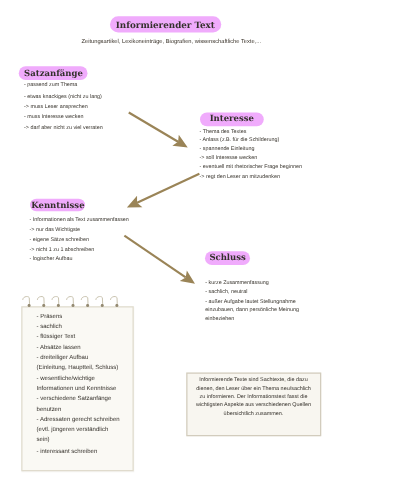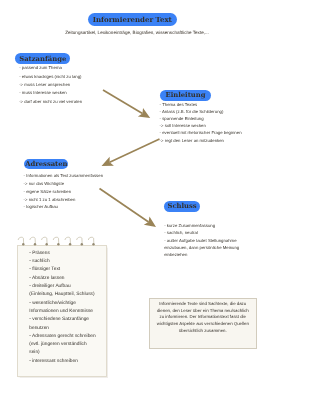--- a/index.html
+++ b/index.html
@@ -12,21 +12,21 @@
     font-family: "Liberation Sans", sans-serif;
     color: #2b2620;
     position: relative;
     -webkit-font-smoothing: antialiased;
     text-rendering: geometricPrecision;
   }
 
   
   .badge {
     position: absolute;
-    background: #3b82f6;
+    background: #f0abfc;
     border-radius: 999px;
     color: #33302b;
     font-family: "DejaVu Serif", serif;
     font-weight: bold;
     white-space: nowrap;
     display: flex;
     align-items: center;
     justify-content: center;
   }
   #title-badge {
@@ -117,31 +117,31 @@
 
 <div class="badge sec-badge" id="badge-ueberschrift">Satzanfänge</div>
 <div class="bullets" id="list-ueberschrift">
     <div>- passend zum Thema</div>
     <div>- etwas knackiges (nicht zu lang)</div>
     <div>-&gt; muss Leser ansprechen</div>
     <div>- muss Interesse wecken</div>
     <div>-&gt; darf aber nicht zu viel verraten</div>
   </div>
 
-<div class="badge sec-badge" id="badge-einleitung">Einleitung</div>
+<div class="badge sec-badge" id="badge-einleitung">Interesse</div>
 <div class="bullets" id="list-einleitung">
     <div>- Thema des Textes</div>
     <div>- Anlass (z.B. für die Schilderung)</div>
     <div>- spannende Einleitung</div>
     <div>-&gt; soll Interesse wecken</div>
     <div>- eventuell mit rhetorischer Frage beginnen</div>
     <div>-&gt; regt den Leser an mitzudenken</div>
   </div>
 
-<div class="badge sec-badge" id="badge-hauptteil">Adressaten</div>
+<div class="badge sec-badge" id="badge-hauptteil">Kenntnisse</div>
 <div class="bullets" id="list-hauptteil">
     <div>- Informationen als Text zusammenfassen</div>
     <div>-&gt; nur das Wichtigste</div>
     <div>- eigene Sätze schreiben</div>
     <div>-&gt; nicht 1 zu 1 abschreiben</div>
     <div>- logischer Aufbau</div>
   </div>
 
 <div class="badge sec-badge" id="badge-schluss">Schluss</div>
 <div class="bullets" id="list-schluss">

